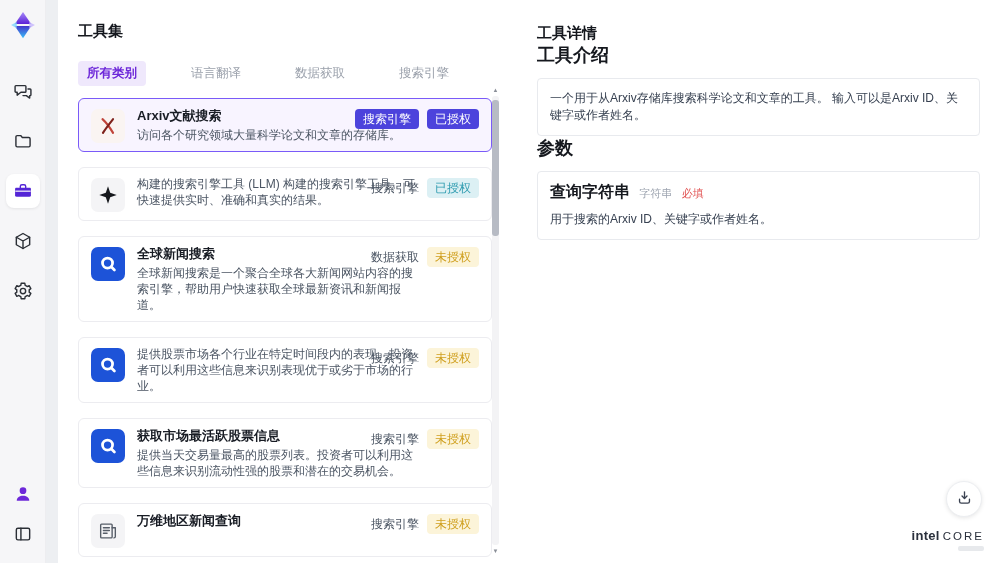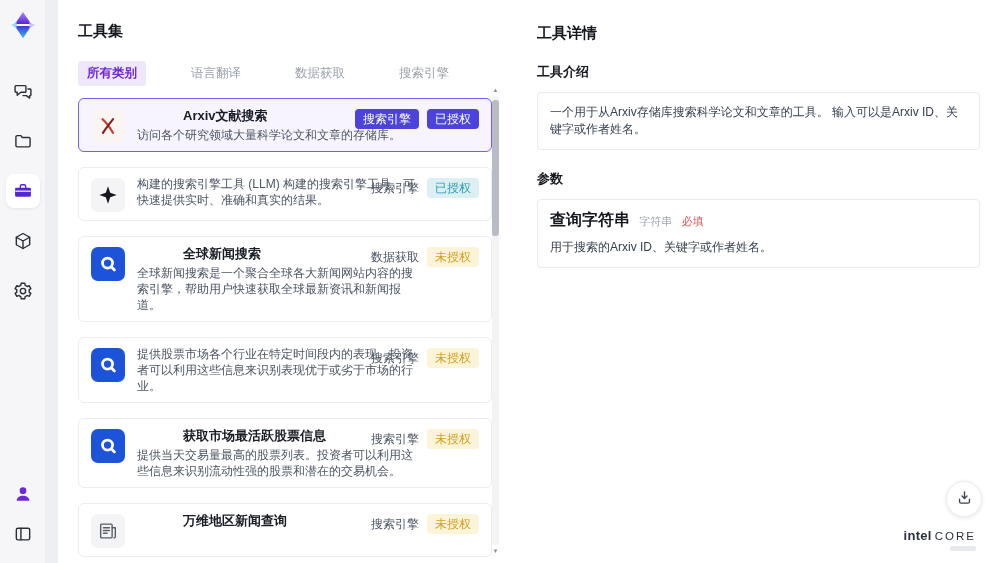--- a/index.html
+++ b/index.html
@@ -48,21 +48,21 @@
     background:var(--selected-bg); border:1.5px solid var(--selected-border);
   }
   .tool-icon {
     flex:0 0 34px; width:34px; height:34px; border-radius:7px; margin-top:2px;
     display:flex; align-items:center; justify-content:center; background:#f4f4f6;
   }
   .tool-icon svg { width:22px; height:22px; }
   .tool-icon.icon-blueq { background:var(--tool-blue); }
   .tool-icon.icon-arxiv { background:#faf4f2; }
   .tool-body { min-width:0; }
-  .tool-name { font-size:13px; font-weight:bold; color:#181c24; line-height:18px; margin-bottom:2px;margin-left:46px; }
+  .tool-name { font-size:13px; font-weight:bold; color:#181c24; line-height:18px; margin-bottom:2px; }
   .tool-desc { font-size:12px; color:#4b5563; line-height:16px; max-width:278px; }
   .badges { position:absolute; top:10px; right:12px; display:flex; gap:8px; align-items:center; }
   .badge { font-size:12px; line-height:1; padding:4px 8px; border-radius:4px; white-space:nowrap; }
   .b-solid { background:var(--accent); color:#fff; }
   .b-plain { color:#4b5563; padding:4px 0; }
   .b-info  { background:var(--info-bg); color:var(--info-text); }
   .b-warn  { background:var(--warn-bg); color:var(--warn-text); }
 
   
   .scrollbar {
@@ -72,38 +72,38 @@
   .scroll-arrow { position:absolute; left:0; width:7px; font-size:6px; color:#8a8f98; text-align:center; line-height:8px; }
   .scroll-arrow.up { top:-10px; } .scroll-arrow.down { bottom:-10px; }
   .scroll-thumb { position:absolute; left:0; top:4px; width:7px; height:136px; background:#b7bbc4; border-radius:3px; cursor:grab; }
 
   
   .details-panel {
     position:absolute; left:508px; top:0; right:0; bottom:0;
     background:#fff; padding:24px 20px 0 29px;
   }
   .details-title { font-size:15px; font-weight:bold; color:#15181e; }
-  .section-heading { font-size:13px; font-weight:bold; color:#15181e; margin-top:20px; }
+  .section-heading { font-size:18px; font-weight:bold; color:#15181e; }
   .info-box {
     margin-top:11px; border:1px solid #e8eaee; border-radius:4px;
     padding:11px 12px; font-size:12px; color:#374151; line-height:17px; background:#fff;
   }
   .param-name { font-size:16px; font-weight:bold; color:#15181e; }
   .param-type { font-size:11px; color:#9ca3af; margin-left:6px; }
   .param-required { font-size:11px; color:var(--required); margin-left:6px; }
   .param-desc { font-size:12px; color:#374151; margin-top:9px; }
 
   
   .fab {
     position:absolute; right:18px; bottom:46px; width:36px; height:36px; border-radius:50%;
     background:#fff; border:1px solid #eceef1; box-shadow:0 1px 4px rgba(0,0,0,.10);
     display:flex; align-items:center; justify-content:center; color:#3a4150; cursor:pointer;
   }
   .fab svg { width:17px; height:17px; }
-  .intel-brand { position:absolute; right:24px; bottom:12px; text-align:right; }
+  .intel-brand { position:absolute; right:16px; bottom:12px; text-align:right; }
   .intel-line { font-size:13px; color:#2a303c; letter-spacing:.3px; }
   .intel-line .b1 { font-weight:bold; }
   .intel-line .b2 { font-size:11.5px; letter-spacing:2px; margin-left:3px; }
   .intel-sub { width:26px; height:5px; background:#e7e9ec; border-radius:2px; margin:3px 0 0 auto; }
 </style>
 </head>
 <body>
 
 <div class="rail" data-name="sidebar">
   <div class="logo" data-name="app-logo-icon">

